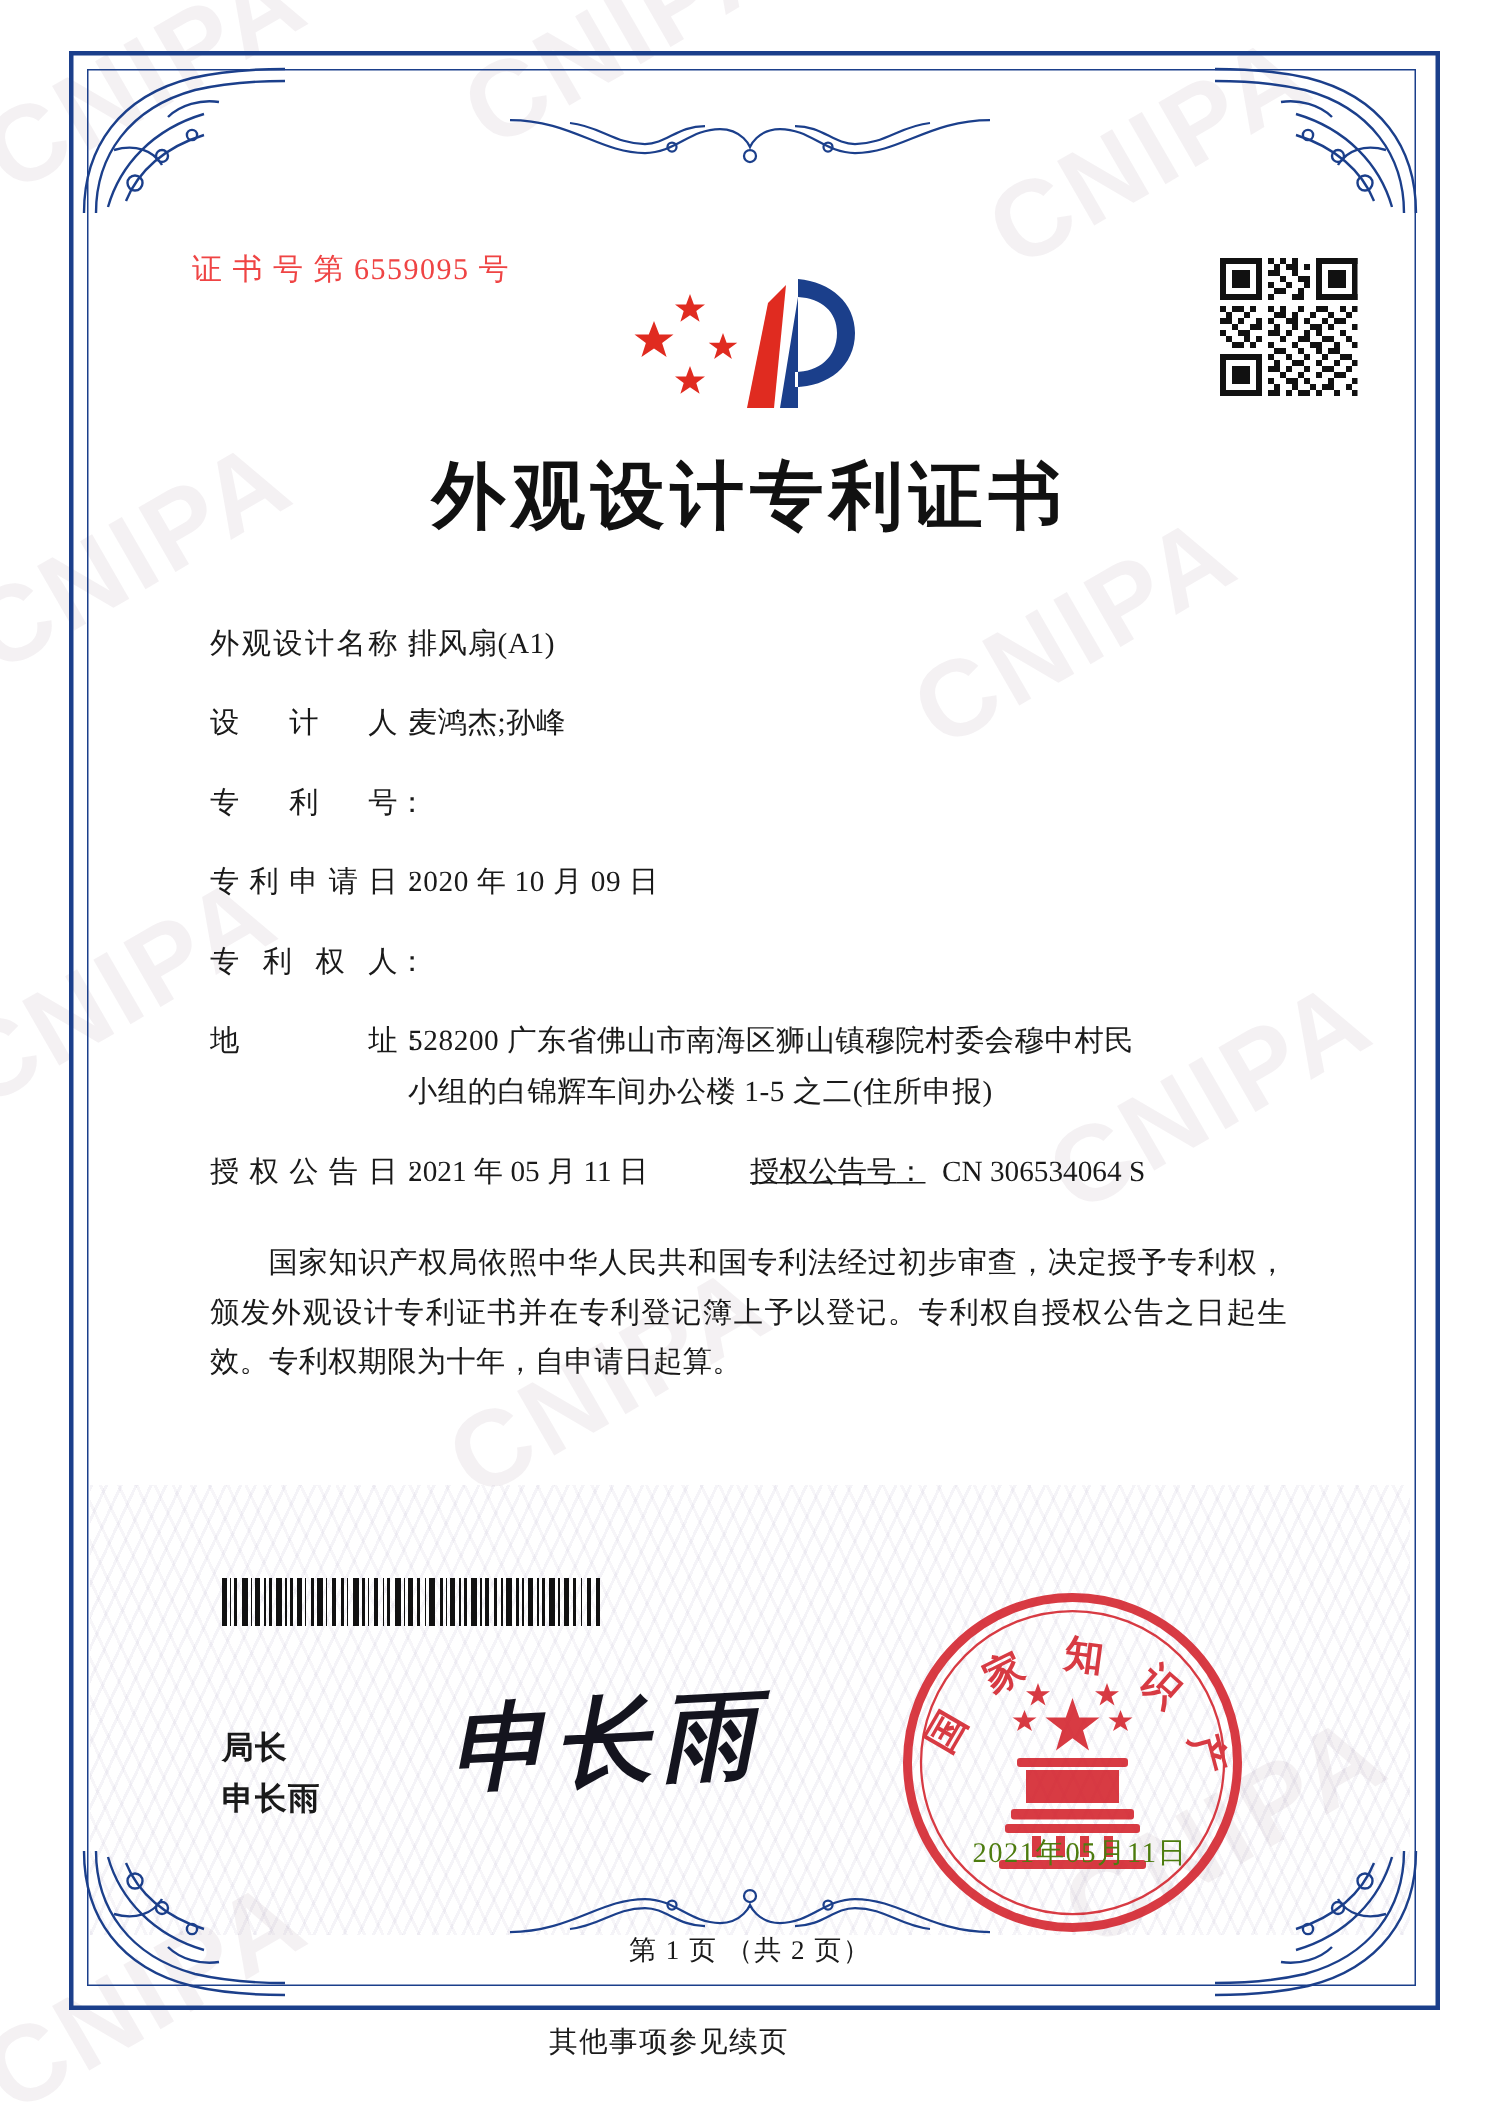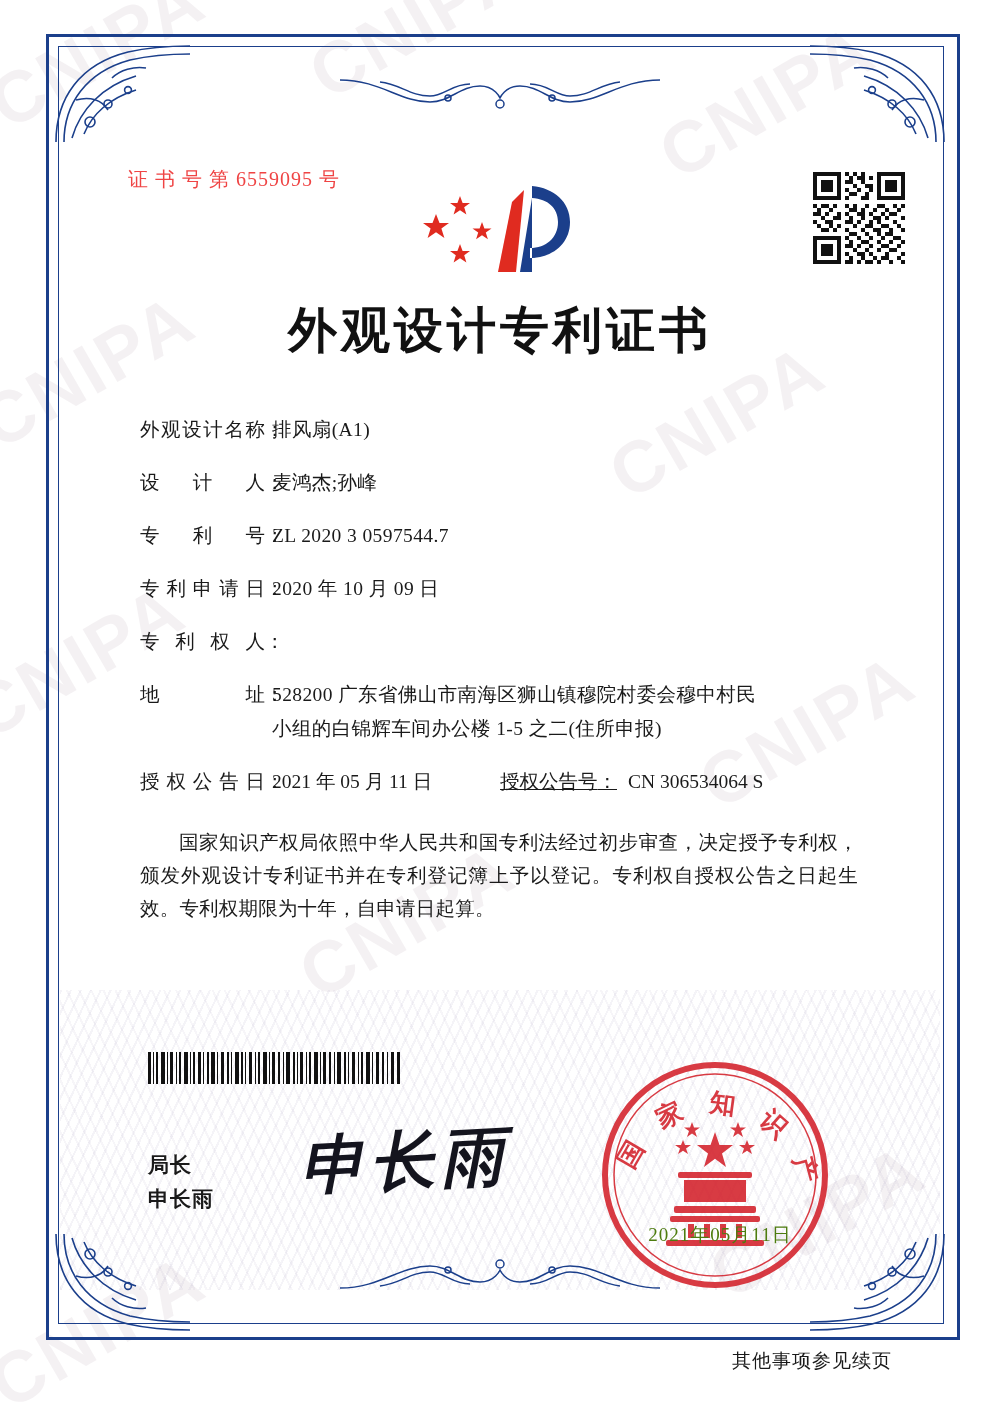--- a/index.html
+++ b/index.html
@@ -247,21 +247,21 @@
     width: 1000px;
     text-align: center;
     font-size: 18px;
     letter-spacing: 1px;
   }
   .footer-note {
     position: absolute;
     left: 0;
     top: 1348px;
     width: 892px;
-    text-align: right;
+    text-align: center;
     font-size: 19px;
     letter-spacing: 1px;
   }
 
   
   .bottom-tint {
     position: absolute;
     left: 60px;
     top: 990px;
     width: 880px;
@@ -540,21 +540,20 @@
       <div class="field-value">排风扇(A1)</div>
     </div>
 
     <div class="field-row">
       <div class="field-label"><span class="lbl-spread">设计人</span>：</div>
       <div class="field-value">麦鸿杰;孙峰</div>
     </div>
 
     <div class="field-row">
       <div class="field-label"><span class="lbl-spread">专利号</span>：</div>
-      <div class="field-value">ZL 2020 3 0597544.7</div>
     </div>
 
     <div class="field-row">
       <div class="field-label"><span class="lbl-spread">专利申请日</span>：</div>
       <div class="field-value">2020 年 10 月 09 日</div>
     </div>
 
     <div class="field-row">
       <div class="field-label"><span class="lbl-spread">专利权人</span>：</div>
     </div>
@@ -679,15 +678,16 @@
         <path id="sealArcTop" d="M 30 125 A 86 86 0 0 1 200 125" fill="none"></path>
         <path id="sealArcBottom" d="M 38 128 A 78 78 0 0 0 192 128" fill="none"></path>
       </defs>
       <text font-family="'Liberation Serif', serif" font-size="26" font-weight="bold" fill="#d3202a" letter-spacing="9">
         <textPath href="#sealArcTop" startOffset="6%">国 家 知 识 产 权 局</textPath>
       </text>
     </svg>
   </div>
   <div class="seal-date">2021年05月11日</div>
 
+  <div class="page-num">第 1 页 （共 2 页）</div>
   <div class="footer-note">其他事项参见续页</div>
 
 </div>
 
 </body></html>

